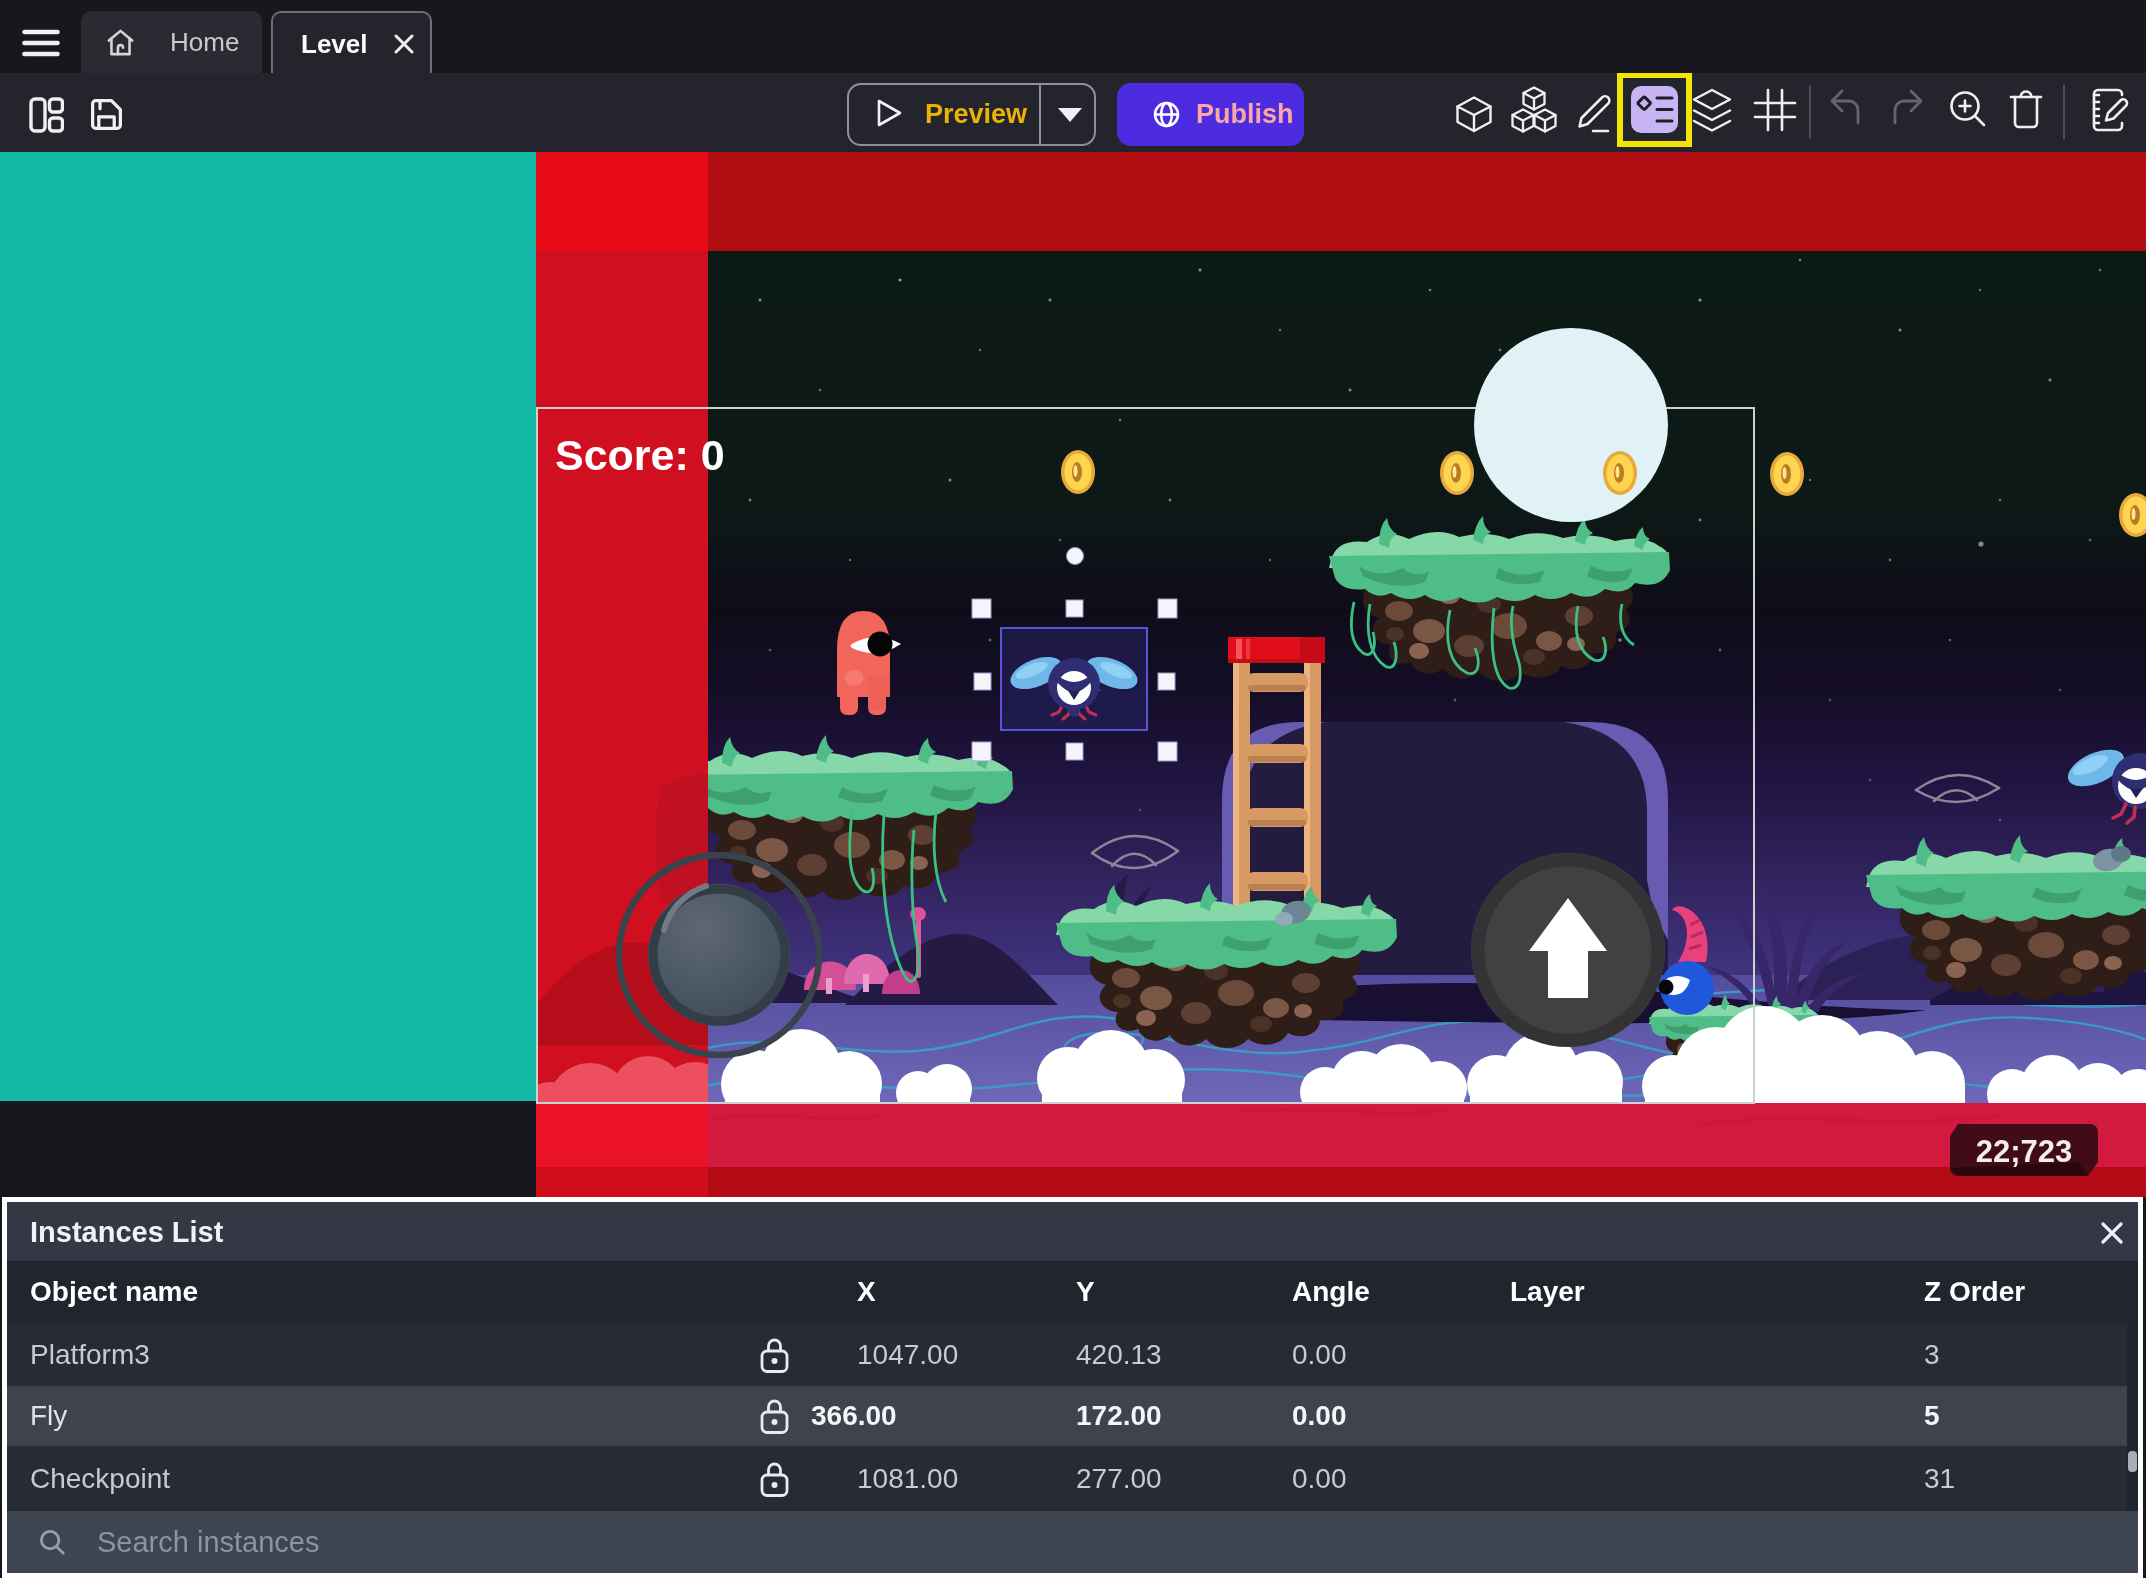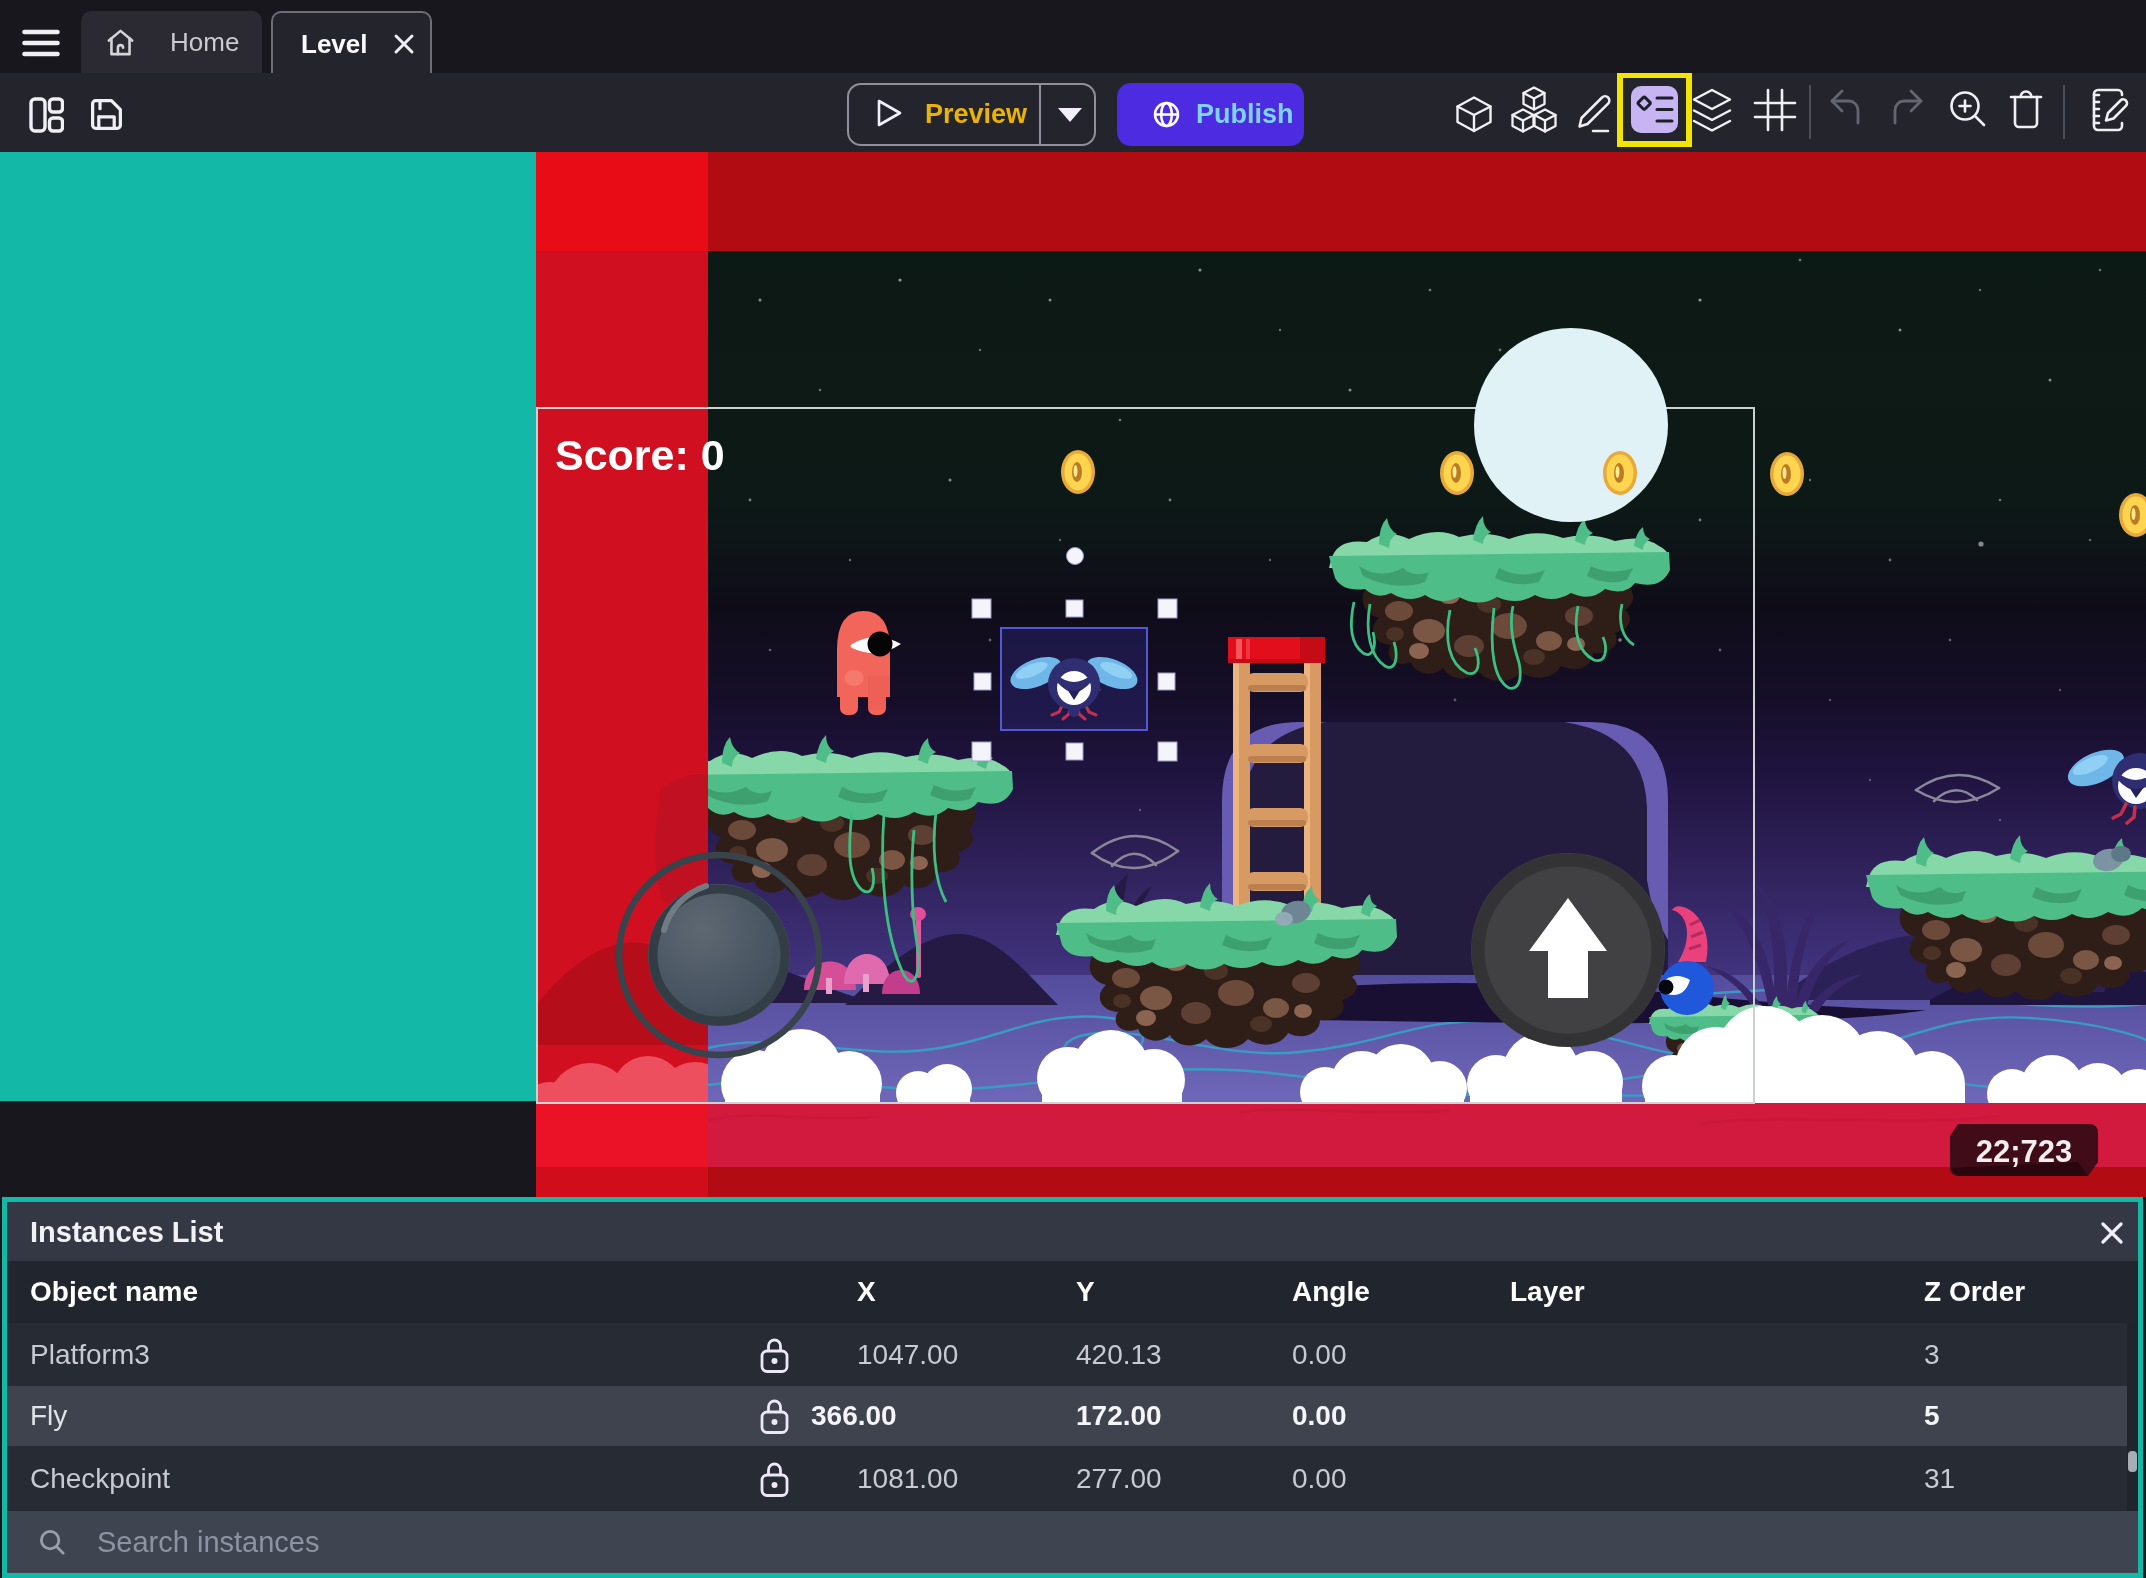--- a/index.html
+++ b/index.html
@@ -2,21 +2,21 @@
 <html><head>
 <meta charset="utf-8">
 <style>
   * { margin:0; padding:0; box-sizing:border-box; }
   html,body { width:2146px; height:1578px; background:#17171d; font-family:"Liberation Sans", sans-serif; overflow:hidden; }
   .abs { position:absolute; }
   #tabbar { position:absolute; left:0; top:0; width:2146px; height:73px; background:#17171d; }
   .tab { position:absolute; top:11px; height:62px; border-radius:10px 10px 0 0; display:flex; align-items:center; color:#c9c9cf; font-size:26px; }
   #toolbar { position:absolute; left:0; top:73px; width:2146px; height:79px; background:#24242c; }
   #canvas { position:absolute; left:0; top:152px; width:2146px; height:949px; background:#14b8a6; }
-  #panel { position:absolute; left:2px; top:1197px; width:2141px; height:381px; border:5px solid #14b8a6; background:#272b34; }
+  #panel { position:absolute; left:2px; top:1197px; width:2141px; height:381px; border:5px solid #ffffff; background:#272b34; }
   .prow { position:absolute; left:0; width:2131px; color:#c7cad2; font-size:28px; }
   .cell { position:absolute; top:50%; transform:translateY(-50%); white-space:nowrap; }
 </style>
 </head>
 <body>
 
 <div id="tabbar">
   <svg class="abs" style="left:22px;top:29px" width="38" height="28" viewBox="0 0 38 28">
     <g stroke="#f0f0f4" stroke-width="4.6" stroke-linecap="round">
       <line x1="2.5" y1="3" x2="35.5" y2="3"></line>
@@ -64,21 +64,21 @@
   <svg class="abs" style="left:1056px;top:33px" width="28" height="18" viewBox="0 0 28 18">
       <path d="M2 2 H26 L14 16 Z" fill="#f2eefc"></path>
     </svg>
 
   <div class="abs" style="left:1117px;top:10px;width:187px;height:63px;background:#4c2be0;border-radius:14px;"></div>
   <svg class="abs" style="left:1152px;top:27px" width="29" height="29" viewBox="0 0 24 24" fill="none" stroke="#fff" stroke-width="2.1">
       <circle cx="12" cy="12" r="9.5"></circle>
       <ellipse cx="12" cy="12" rx="4.4" ry="9.5"></ellipse>
       <line x1="2.5" y1="12" x2="21.5" y2="12"></line>
     </svg>
-  <div class="abs" style="left:1196px;top:10px;height:63px;display:flex;align-items:center;color:#7dd3fc;font-size:27px;font-weight:bold;">Publish</div>
+  <div class="abs" style="left:1196px;top:10px;height:63px;display:flex;align-items:center;color:#fca5a5;font-size:27px;font-weight:bold;">Publish</div>
 
   <svg class="abs" style="left:1450px;top:0" width="696" height="79" viewBox="0 0 696 79" fill="none">
 
     <g stroke="#f0f0f4" stroke-width="2.4" stroke-linejoin="round" stroke-linecap="round">
       <path d="M24 24.5 40.5 33.5 40.5 49 24 58 7.5 49 7.5 33.5 Z"></path>
       <path d="M7.5 33.5 24 42 40.5 33.5"></path>
         <path d="M24 42 V58"></path>
     </g>
 
     <g stroke="#f0f0f4" stroke-width="2.3" stroke-linejoin="round" stroke-linecap="round">

